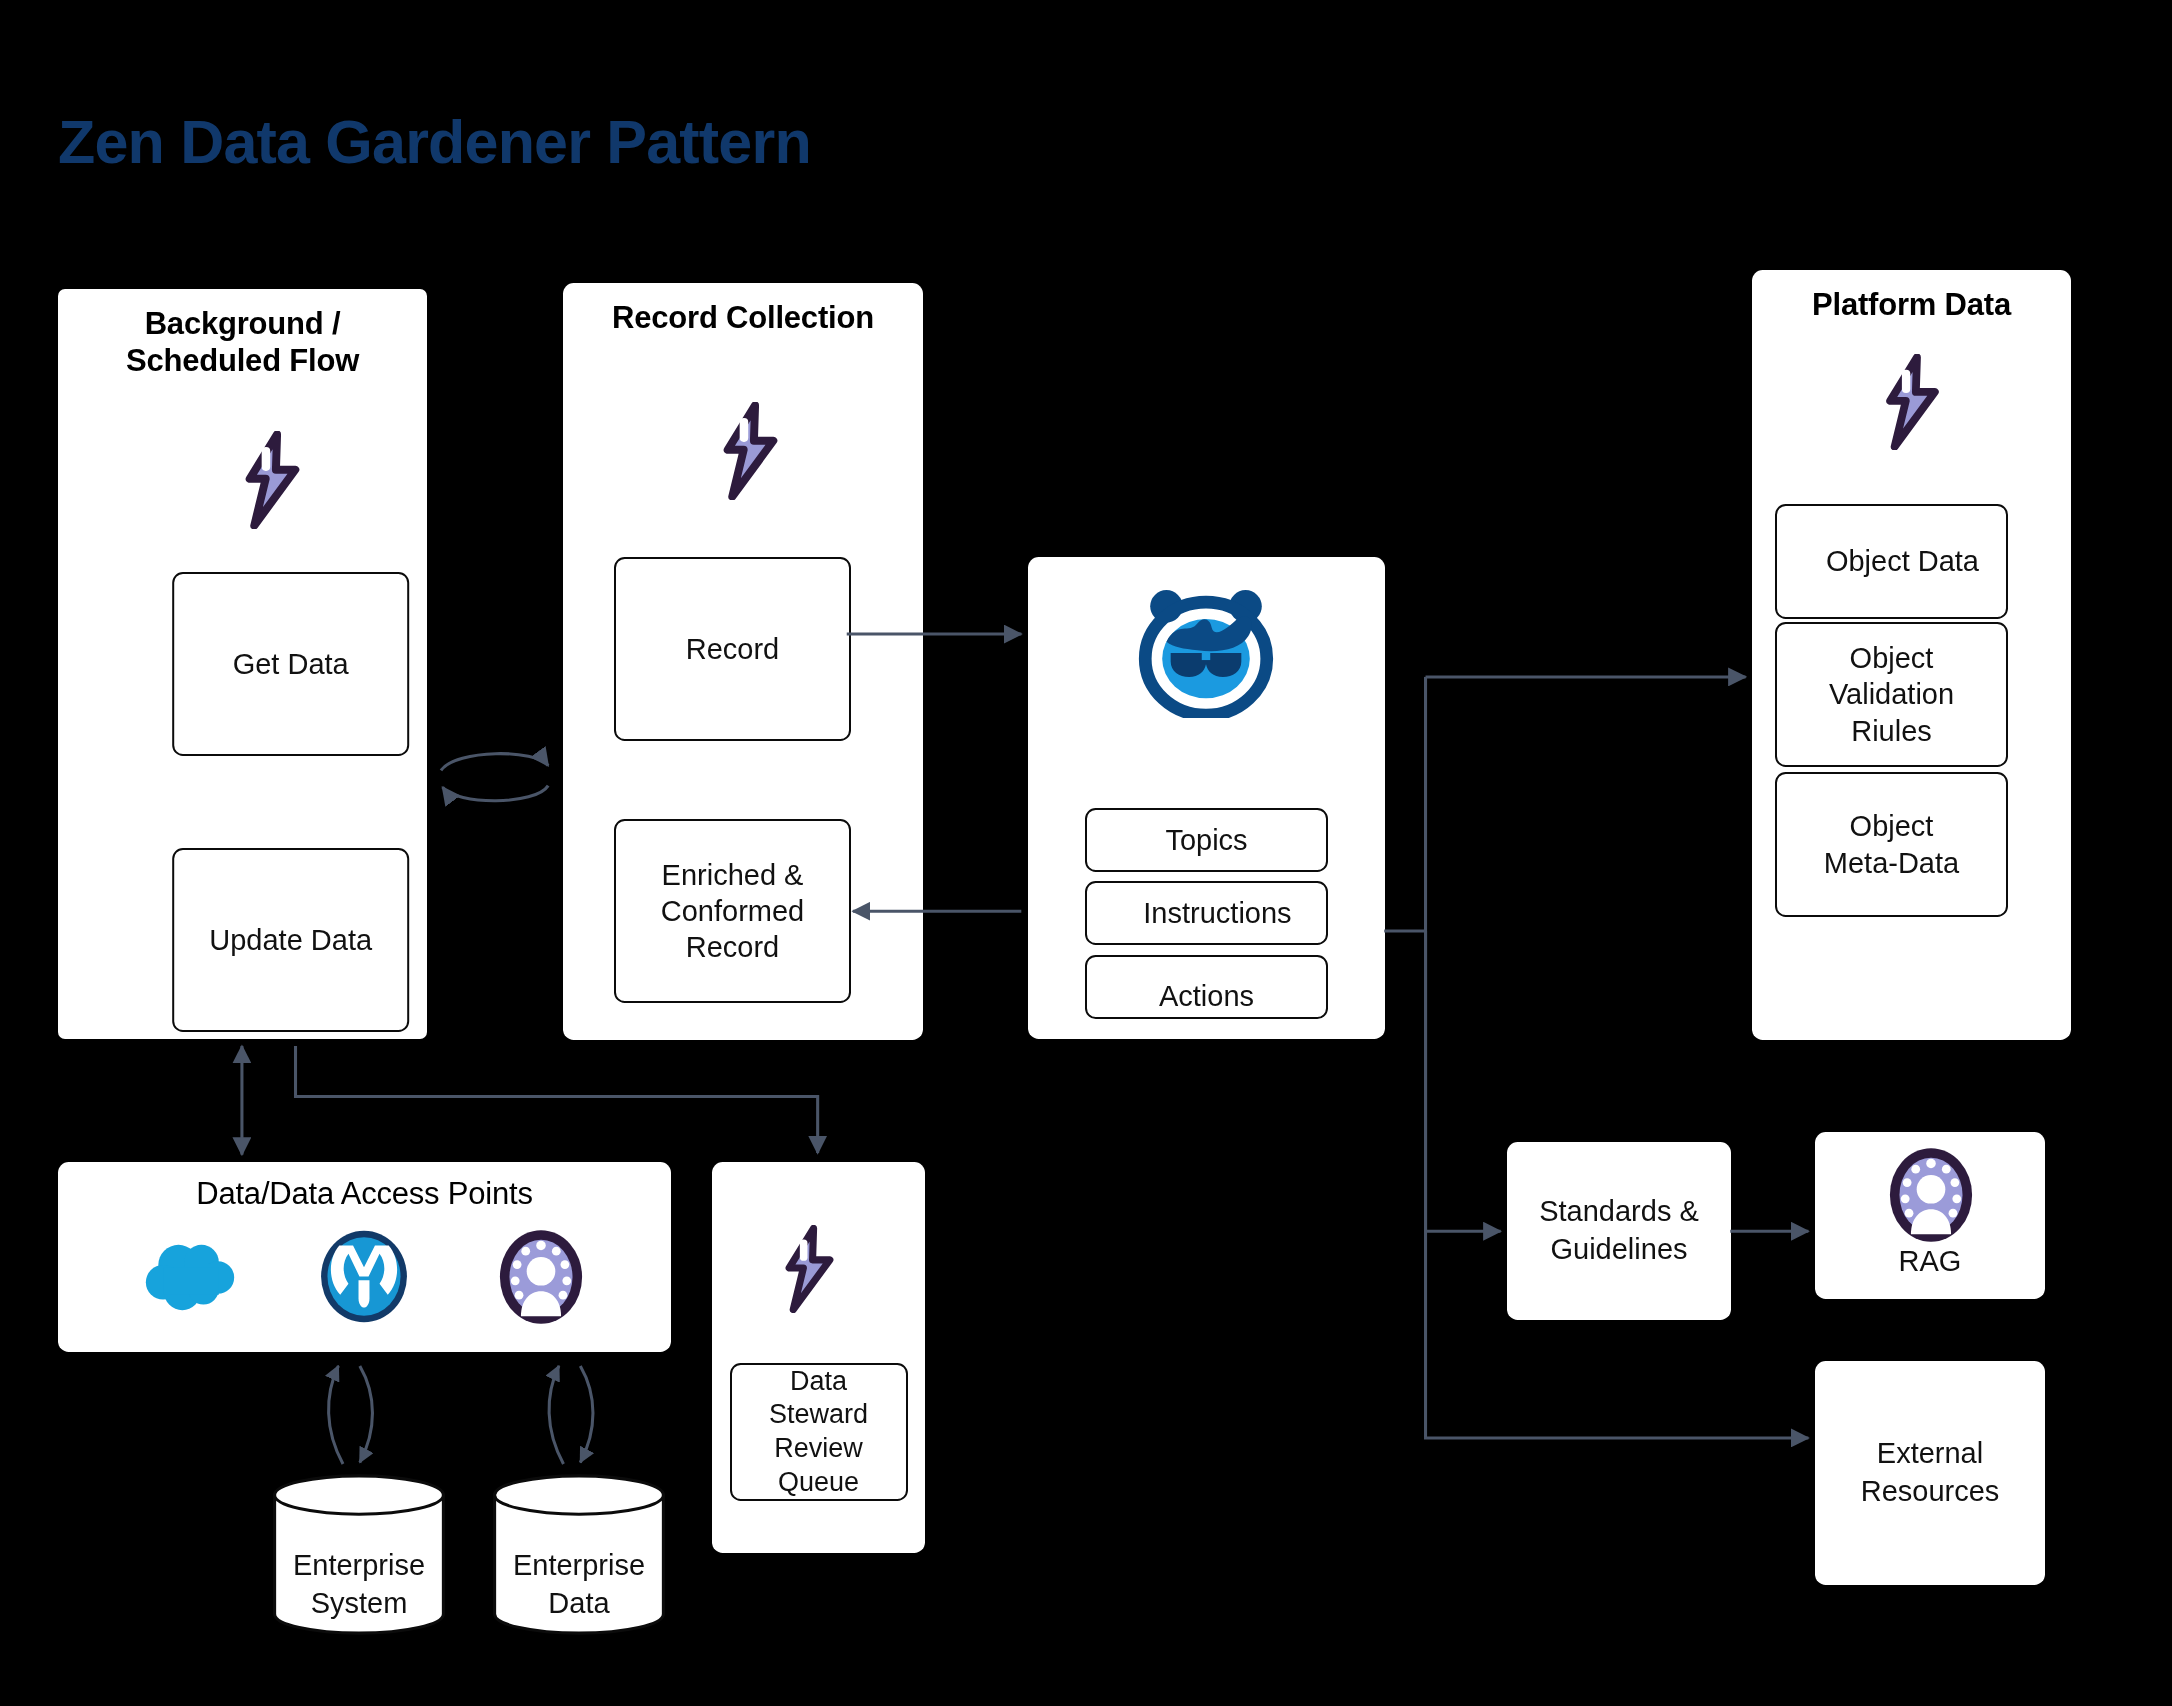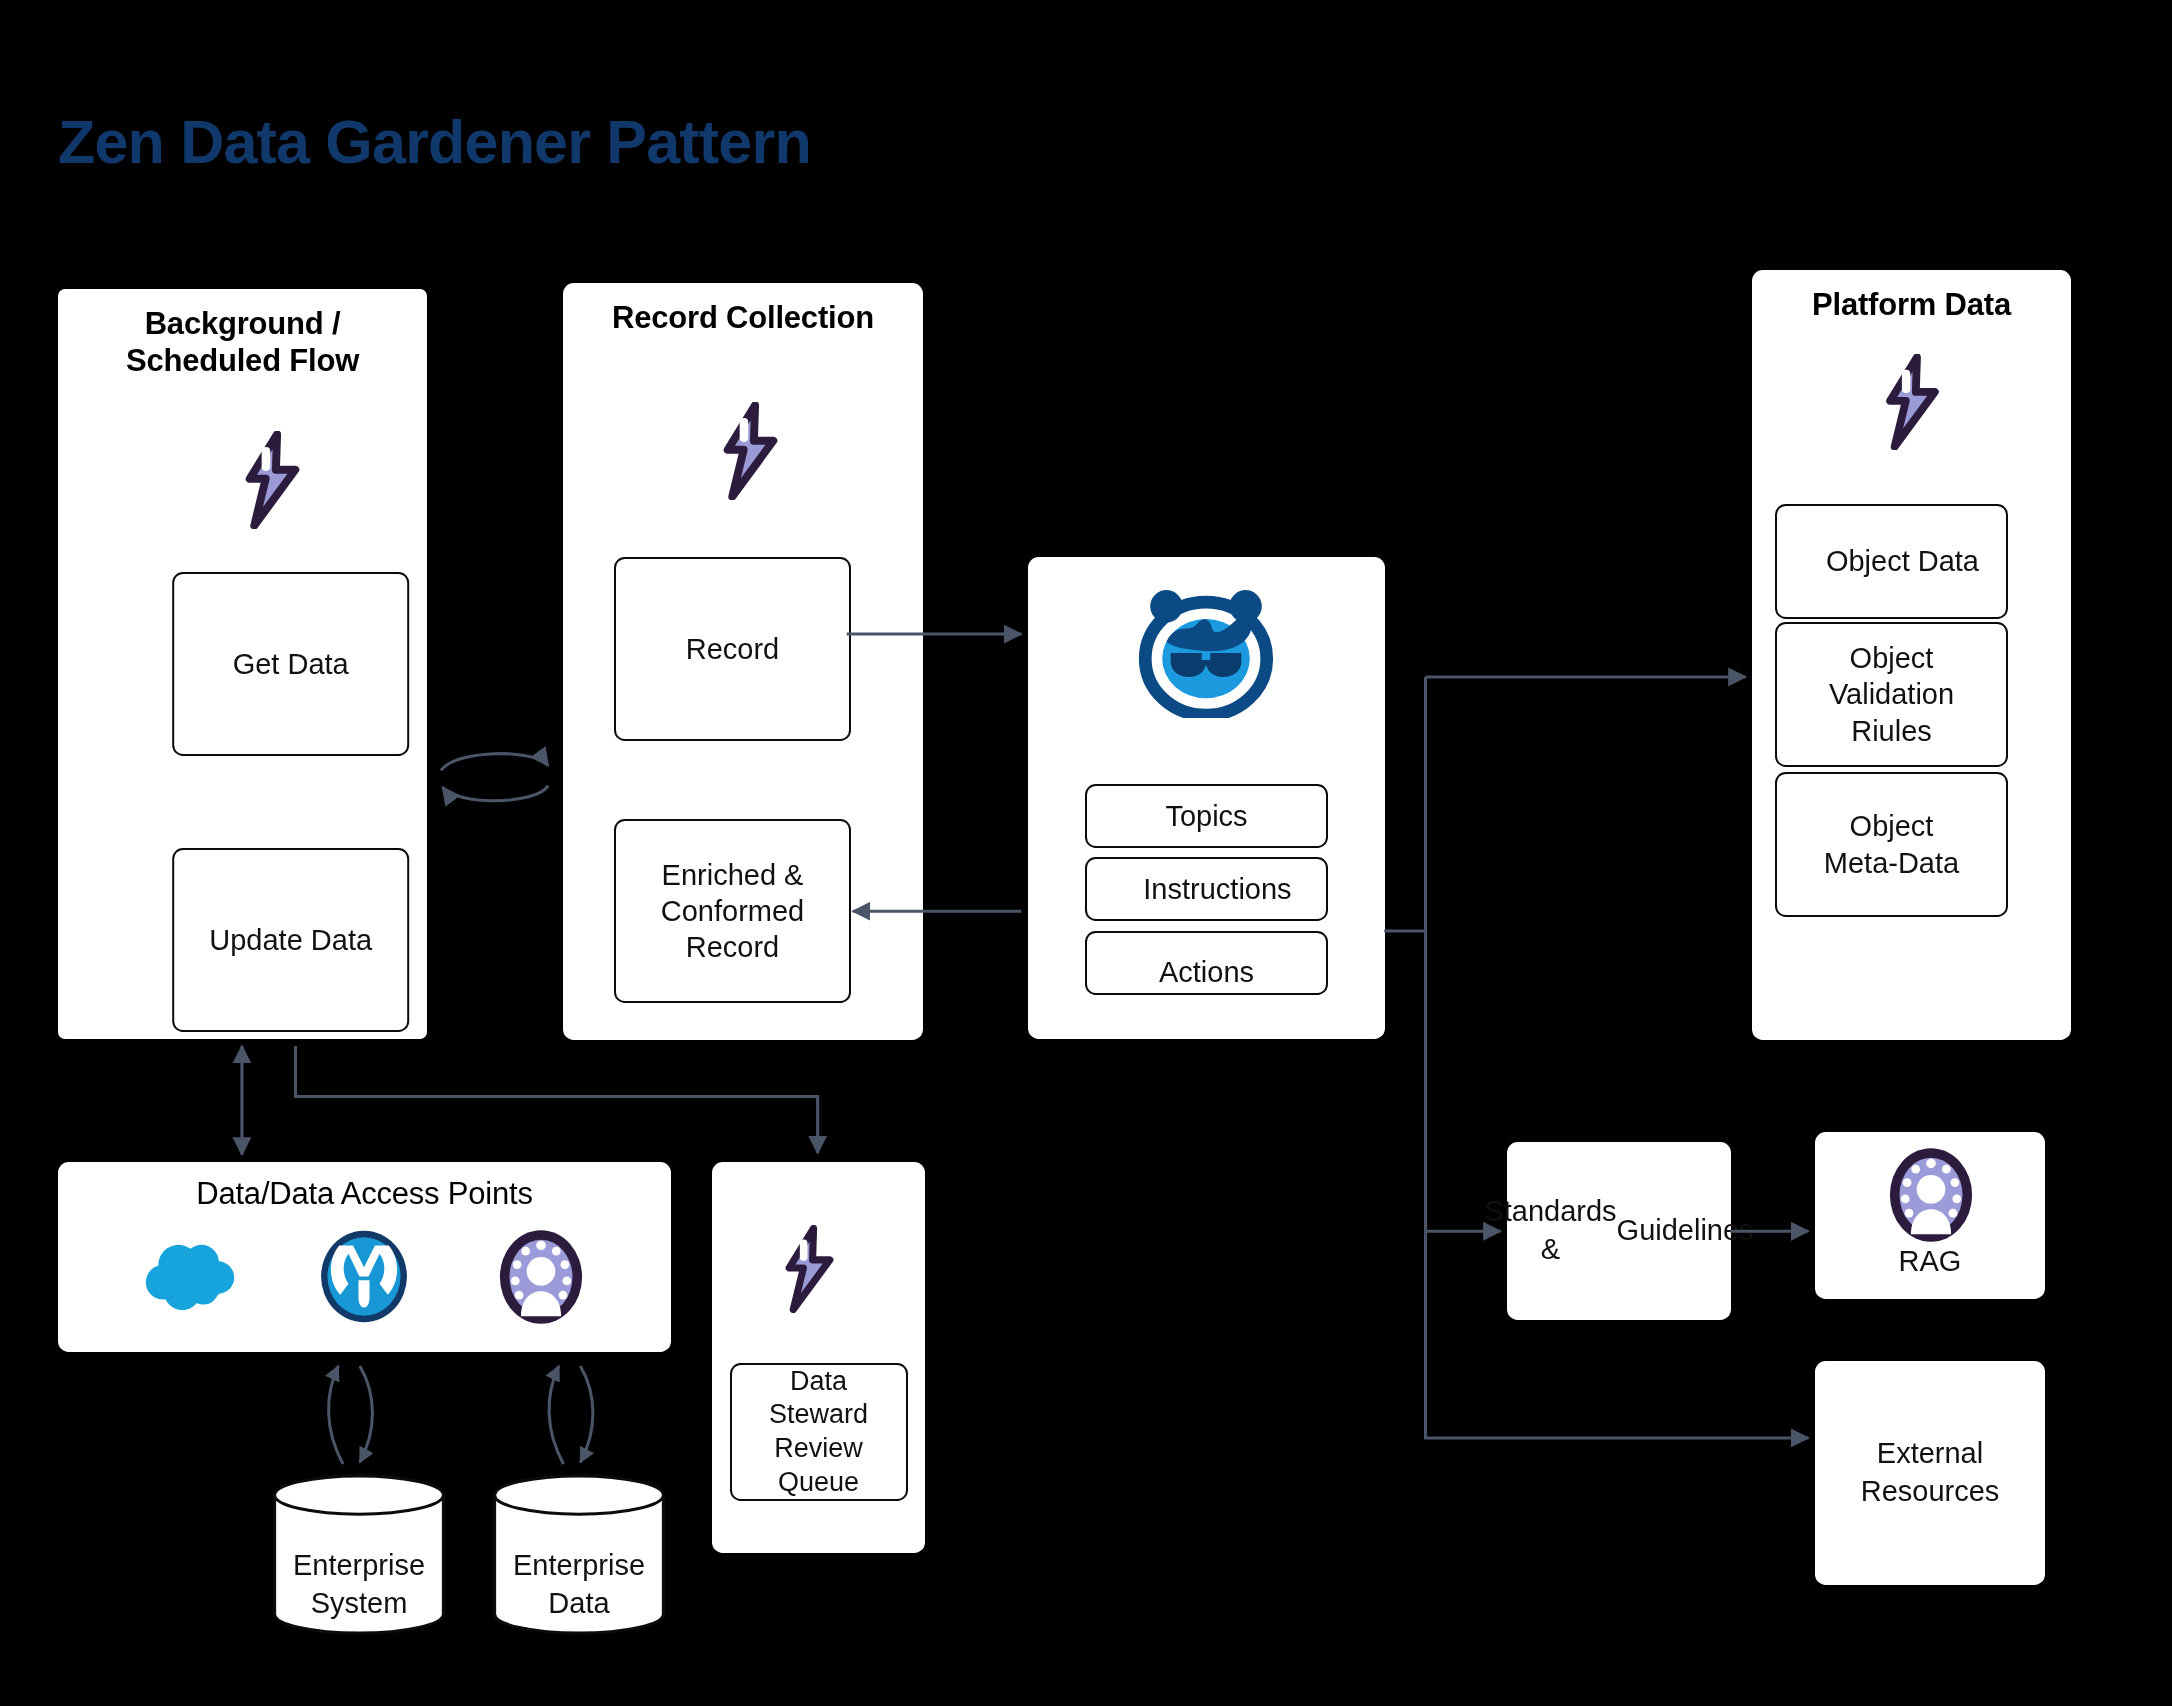--- a/index.html
+++ b/index.html
@@ -27,21 +27,21 @@
     text-align:center; font-size:31px; font-weight:700; color:#000;
     line-height:1.18; letter-spacing:-0.2px;
   }
 
   
   .ibox{
     background:#fff; border:2.3px solid #0b0b0b; border-radius:10.7px;
     display:flex; align-items:center; justify-content:center; text-align:center;
     font-size:29px; color:#111; line-height:1.25; padding:3.1px 6.1px;
   }
-  .ibox.tight{border-width:2.3px;}
+  .ibox.tight{border-width:2.3px;margin-top:24px;}
 
   
   .lbox{
     background:#fff; border-radius:10.7px;
     display:flex; align-items:center; justify-content:center; text-align:center;
     font-size:29px; color:#111; line-height:1.3;
   }
 
   
   #wires{position:absolute;left:0;top:0;width:2172px;height:1706px;pointer-events:none;}
@@ -225,21 +225,21 @@
     <svg width="178" height="165" viewBox="0 0 232 215" style="position:absolute;left:0;top:0;">
       <path d="M6 30 V185 C6 199 55 210 116 210 C177 210 226 199 226 185 V30 Z" fill="#ffffff" stroke="#0b0b0b" stroke-width="4"></path>
       <ellipse cx="116" cy="30" rx="110" ry="25" fill="#ffffff" stroke="#0b0b0b" stroke-width="4"></ellipse>
     </svg>
     <div class="cyl-label">
       <span>Enterprise</span><br>
       <span>Data</span>
     </div>
   </div>
 
-  <div class="abs lbox" style="left:1507px;top:1142px;width:224px;height:178px;flex-direction:row;">
+  <div class="abs lbox" style="left:1507px;top:1142px;width:224px;height:178px;flex-direction:column;">
     <span>Standards &amp;</span>
     <span>Guidelines</span>
   </div>
 
   <div class="abs lbox" style="left:1815px;top:1132px;width:230px;height:167px;">
     <svg class="icon" style="left:73px;top:13.8px;" width="86" height="98" viewBox="0 0 90 102">
       <ellipse cx="45" cy="51" rx="43" ry="49" fill="#2d1b3d"></ellipse>
       <ellipse cx="45" cy="51" rx="33" ry="39" fill="#9b9bd9"></ellipse>
       <g fill="#ffffff">
         <circle cx="45" cy="18" r="5"></circle>

